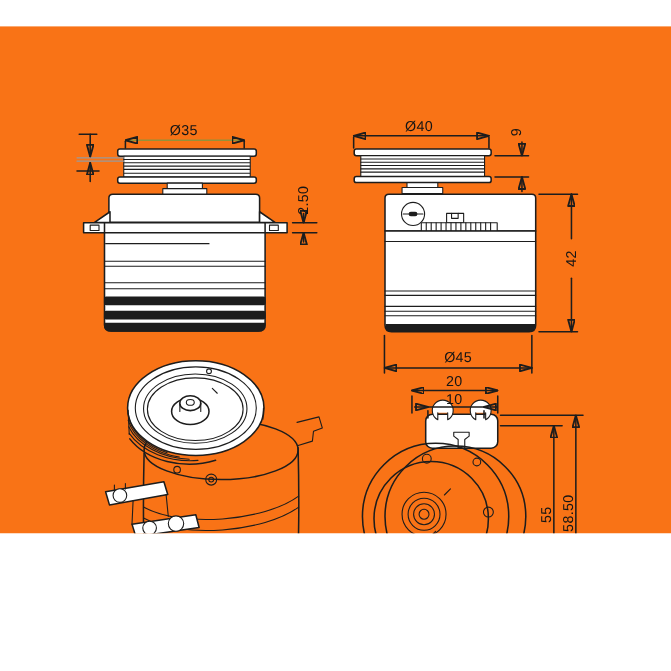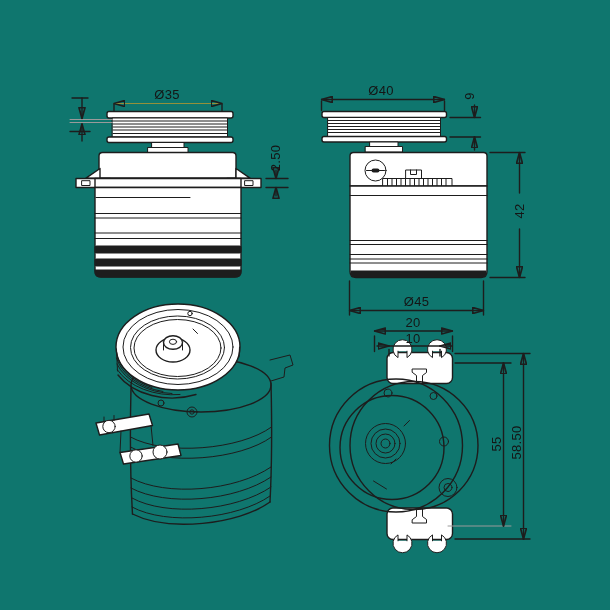--- a/index.html
+++ b/index.html
@@ -1,16 +1,16 @@
 <!DOCTYPE html>
 <html><head>
 <meta charset="utf-8">
 <style>
   html,body{margin:0;padding:0;background:#fff;}
-  #canvas{width:610px;height:610px;background:#0f766e;position:relative;overflow:hidden;}
+  #canvas{width:610px;height:461px;background:#f97316;position:relative;overflow:hidden;margin-top:24px;}
   svg{display:block;}
   svg *{fill:none;stroke:#1d1d1d;stroke-width:1.4;stroke-linecap:round;stroke-linejoin:round;}
   .thin{stroke-width:1;}
   .fillw{fill:#ffffff;}
   .dark{fill:#1d1d1d;stroke:none;}
   .dim{stroke:#2e2e2e;stroke-width:1;}
   .gray{stroke:#9a9a9a;stroke-width:1;}
   .olive{stroke:#94913a;stroke-width:1.2;}
   .dimtext{font-family:"Liberation Sans","DejaVu Sans",sans-serif;font-size:13px;fill:#151515;stroke:none;letter-spacing:0.3px;}
 </style>

